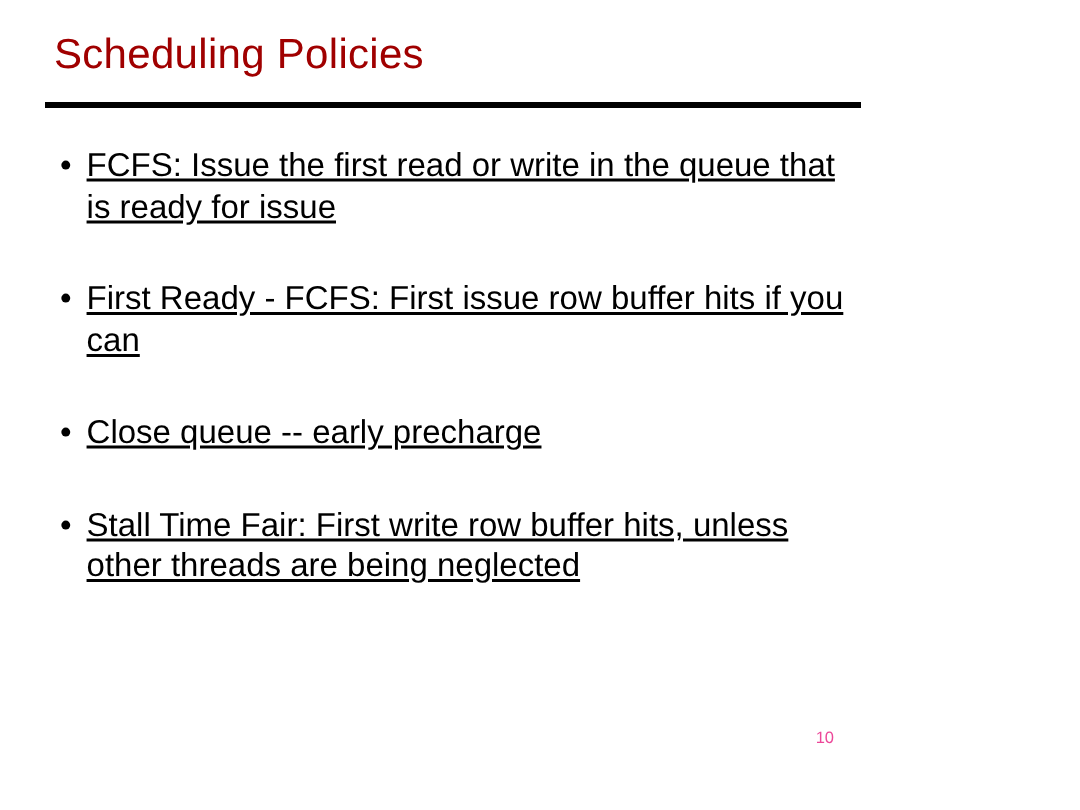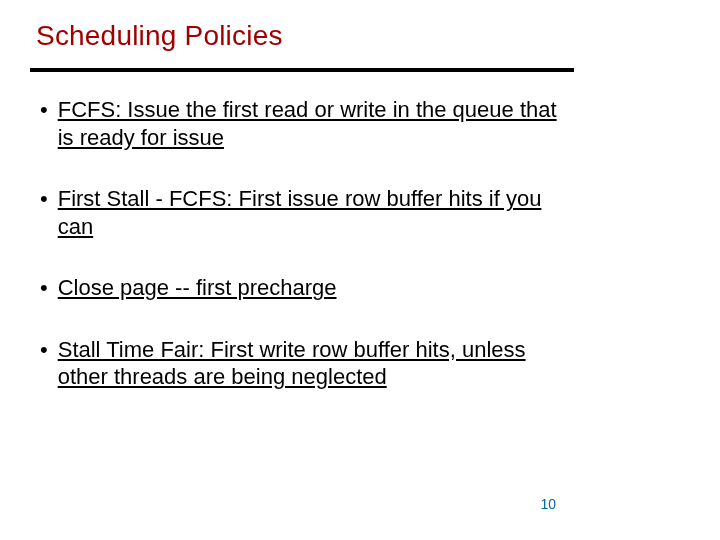--- a/index.html
+++ b/index.html
@@ -54,44 +54,44 @@
     margin-right: 8px;
   }
   .btext {
     flex: 1 1 auto;
     padding-left: 2px;
     text-decoration: underline;
   }
   .pagenum {
     position: absolute;
     right: 48px;
-    bottom: 28px;
-    font-size: 14px;
-    color: #0369a1;
+    bottom: 42px;
+    font-size: 11px;
+    color: #ec4899;
   }
 </style>
 </head>
 <body>
 
 <div class="slide">
   <div class="title">Scheduling Policies</div>
   <div class="rule"></div>
 
   <div class="content">
     <div class="bullet">
       <span class="dot">•</span>
       <span class="btext">FCFS: Issue the first read or write in the queue that is ready for issue</span>
     </div>
     <div class="bullet">
       <span class="dot">•</span>
-      <span class="btext">First Stall - FCFS: First issue row buffer hits if you can</span>
+      <span class="btext">First Ready - FCFS: First issue row buffer hits if you can</span>
     </div>
     <div class="bullet">
       <span class="dot">•</span>
-      <span class="btext">Close page -- first precharge</span>
+      <span class="btext">Close queue -- early precharge</span>
     </div>
     <div class="bullet">
       <span class="dot">•</span>
       <span class="btext">Stall Time Fair: First write row buffer hits, unless other threads are being neglected</span>
     </div>
   </div>
 
   <div class="pagenum">10</div>
 </div>
 

